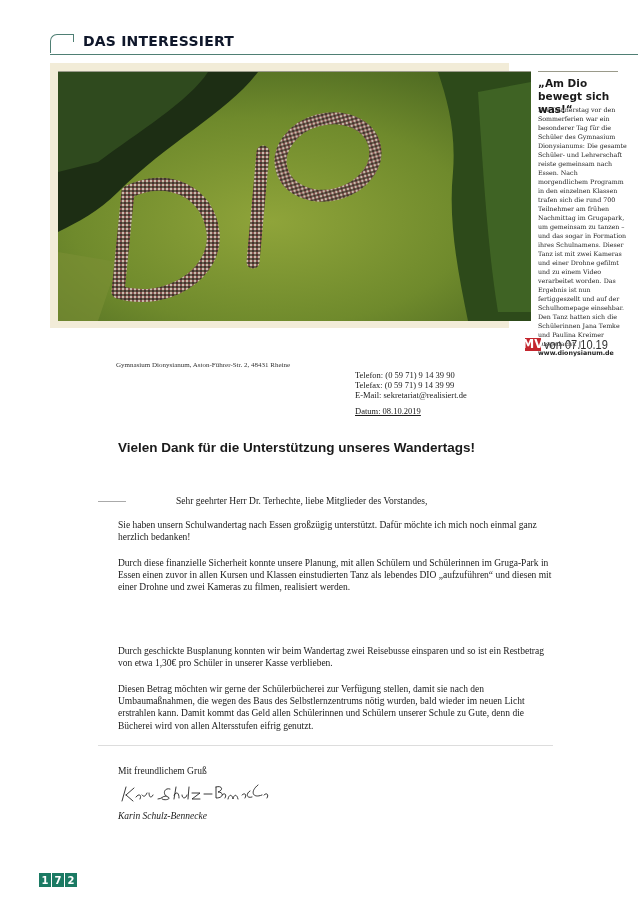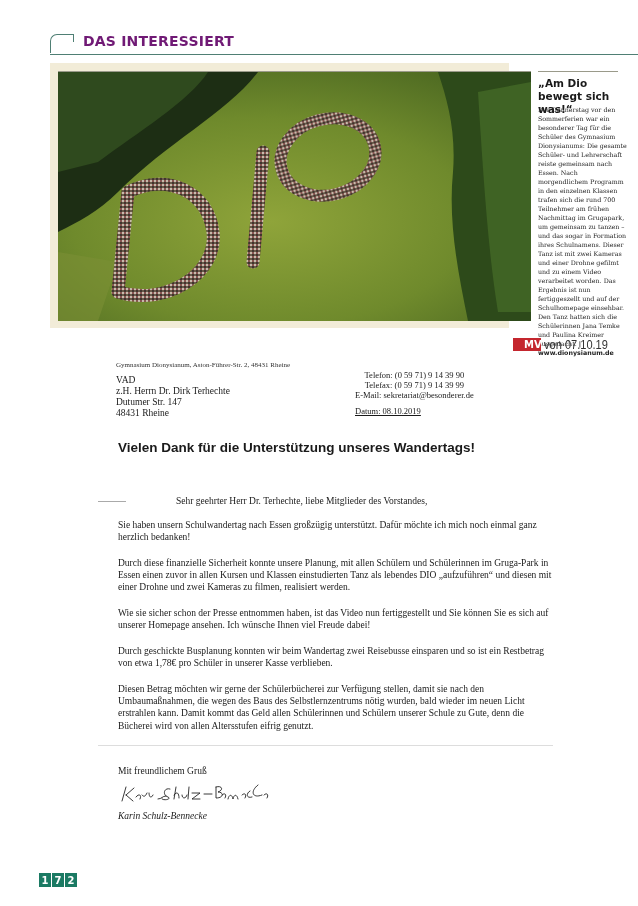--- a/index.html
+++ b/index.html
@@ -1,38 +1,38 @@
 <!DOCTYPE html>
 <html><head>
 <meta charset="utf-8">
 <style>
   html, body { margin: 0; padding: 0; }
   body { width: 638px; height: 906px; background: #ffffff; position: relative; overflow: hidden; font-family: "Liberation Sans", sans-serif; }
 
   .section-header { position: absolute; left: 50px; top: 32px; width: 588px; height: 22px; border-bottom: 1px solid #4f7f74; }
   .section-bracket { position: absolute; left: 0; top: 2px; width: 22px; height: 18px; border-left: 1px solid #4f7f74; border-top: 1px solid #4f7f74; border-top-left-radius: 7px; }
   .section-bracket::after { content: ""; position: absolute; right: -1px; top: -1px; width: 1px; height: 8px; background: #4f7f74; }
-  .section-title { position: absolute; left: 33px; top: 1px; font-family: "DejaVu Sans", sans-serif; font-weight: bold; font-size: 14px; color: #701a75; letter-spacing: 0.2px; }
+  .section-title { position: absolute; left: 33px; top: 1px; font-family: "DejaVu Sans", sans-serif; font-weight: bold; font-size: 14px; color: #0f172a; letter-spacing: 0.2px; }
 
   .clipping { position: absolute; left: 50px; top: 63px; width: 459px; height: 265px; background: #f2ecd8; }
   .photo { position: absolute; left: 8px; top: 8px; width: 473px; height: 249px; overflow: hidden; border-top: 1px solid #9a9a8a; }
   .photo svg { display: block; }
   .side-rule { position: absolute; left: 488px; top: 8px; width: 80px; height: 1px; background: #9a9a8a; }
   .side-title { position: absolute; left: 488px; top: 14px; width: 88px; font-family: "DejaVu Sans", sans-serif; font-weight: bold; font-size: 10.5px; line-height: 13px; color: #1a1a1a; }
   .side-body { position: absolute; left: 488px; top: 42px; width: 90px; font-family: "DejaVu Serif", serif; font-size: 6.3px; line-height: 9px; color: #222; text-align: left; }
   .side-body .url { font-family: "DejaVu Sans", sans-serif; font-weight: bold; }
 
   .source { position: absolute; right: 19px; top: 336px; height: 16px; display: flex; align-items: center; gap: 3px; }
-  .mv-logo { width: 16px; height: 13px; background: #c4262e; color: #fff; font-family: "DejaVu Sans", sans-serif; font-weight: bold; font-size: 10px; display: flex; align-items: center; justify-content: center; padding-left: 12px; }
+  .mv-logo { width: 16px; height: 13px; background: #c4262e; color: #fff; font-family: "DejaVu Sans", sans-serif; font-weight: bold; font-size: 12px; display: flex; align-items: center; justify-content: center; }
   .source-date { font-family: "Liberation Sans", sans-serif; font-size: 13px; color: #333; transform: scaleX(0.85); transform-origin: left center; }
 
   .letter { position: absolute; left: 88px; top: 355px; width: 470px; height: 475px; font-family: "Liberation Serif", serif; color: #1a1a1a; }
   .sender-line { position: absolute; left: 28px; top: 6px; font-size: 7px; color: #333; }
   .recipient { position: absolute; left: 28px; top: 20px; font-size: 9.5px; line-height: 11px; }
-  .contact { position: absolute; left: 267px; top: 15px; font-size: 8.5px; line-height: 10px; text-align: center; }
+  .contact { position: absolute; left: 267px; top: 15px; font-size: 8.5px; line-height: 10px; }
   .letter-date { position: absolute; left: 267px; top: 51px; font-size: 8.5px; text-decoration: underline; }
   .letter-title { position: absolute; left: 30px; top: 85px; font-family: "Liberation Sans", sans-serif; font-weight: bold; font-size: 13.5px; }
   .greeting-rule { position: absolute; left: 10px; top: 146px; width: 28px; height: 1px; background: #aaa; }
   .greeting { position: absolute; left: 40px; top: 141px; font-size: 9.5px; margin-left: 48px; }
   .para { position: absolute; left: 30px; width: 440px; font-size: 9.5px; line-height: 12.2px; }
   .sep-rule { position: absolute; left: 10px; top: 390px; width: 455px; height: 1px; background: #ddd; }
   .closing { position: absolute; left: 30px; top: 411px; font-size: 9.5px; }
   .signature { position: absolute; left: 30px; top: 426px; width: 160px; height: 26px; }
   .signer { position: absolute; left: 30px; top: 456px; font-size: 9.5px; font-style: italic; text-align: right; }
 
@@ -84,39 +84,32 @@
   </div>
 </div>
 
 <div class="source">
   <div class="mv-logo">MV</div>
   <div class="source-date">von 07.10.19</div>
 </div>
 
 <div class="letter">
   <div class="sender-line">Gymnasium Dionysianum, Aston-Führer-Str. 2, 48431 Rheine</div>
-  <div class="recipient">
-    <div>VAD</div>
-    <div>z.H. Herrn Dr. Dirk Terhechte</div>
-    <div>Dutumer Str. 147</div>
-    <div>48431 Rheine</div>
-  </div>
   <div class="contact">
     <div>Telefon: (0 59 71) 9 14 39 90</div>
     <div>Telefax: (0 59 71) 9 14 39 99</div>
-    <div>E-Mail: sekretariat@besonderer.de</div>
+    <div>E-Mail: sekretariat@realisiert.de</div>
   </div>
   <div class="letter-date">Datum: 08.10.2019</div>
   <div class="letter-title">Vielen Dank für die Unterstützung unseres Wandertags!</div>
   <div class="greeting-rule"></div>
   <div class="greeting">Sehr geehrter Herr Dr. Terhechte, liebe Mitglieder des Vorstandes,</div>
   <div class="para" style="top:164px">Sie haben unsern Schulwandertag nach Essen großzügig unterstützt. Dafür möchte ich mich noch einmal ganz herzlich bedanken!</div>
   <div class="para" style="top:202px">Durch diese finanzielle Sicherheit konnte unsere Planung, mit allen Schülern und Schülerinnen im Gruga-Park in Essen einen zuvor in allen Kursen und Klassen einstudierten Tanz als lebendes DIO „aufzuführen“ und diesen mit einer Drohne und zwei Kameras zu filmen, realisiert werden.</div>
-  <div class="para" style="top:252px">Wie sie sicher schon der Presse entnommen haben, ist das Video nun fertiggestellt und Sie können Sie es sich auf unserer Homepage ansehen. Ich wünsche Ihnen viel Freude dabei!</div>
-  <div class="para" style="top:290px">Durch geschickte Busplanung konnten wir beim Wandertag zwei Reisebusse einsparen und so ist ein Restbetrag von etwa 1,78€ pro Schüler in unserer Kasse verblieben.</div>
+  <div class="para" style="top:290px">Durch geschickte Busplanung konnten wir beim Wandertag zwei Reisebusse einsparen und so ist ein Restbetrag von etwa 1,30€ pro Schüler in unserer Kasse verblieben.</div>
   <div class="para" style="top:328px">Diesen Betrag möchten wir gerne der Schülerbücherei zur Verfügung stellen, damit sie nach den Umbaumaßnahmen, die wegen des Baus des Selbstlernzentrums nötig wurden, bald wieder im neuen Licht erstrahlen kann. Damit kommt das Geld allen Schülerinnen und Schülern unserer Schule zu Gute, denn die Bücherei wird von allen Altersstufen eifrig genutzt.</div>
   <div class="sep-rule"></div>
   <div class="closing">Mit freundlichem Gruß</div>
   <svg class="signature" viewBox="0 0 160 26" xmlns="http://www.w3.org/2000/svg">
     <path d="M4,20 L8,6 M8,14 L16,7 M8,14 L15,20 M18,16 c3,-4 6,-2 4,2 M24,14 c2,2 3,2 5,-2 M31,12 c0,4 2,6 4,2 M40,18 c4,0 4,-3 8,-3 M52,8 c-6,-2 -8,6 -2,8 c4,2 -4,4 -6,2 M58,6 L56,18 M56,14 c3,-4 5,-2 5,3 M64,14 c0,4 4,4 5,0 M71,6 L70,18 M74,12 L82,12 L74,18 L82,18 M86,13 L94,13 M98,6 c6,-2 8,3 2,5 c6,0 6,6 -2,6 L98,6 M104,14 c3,-3 5,0 3,3 M110,18 c1,-5 4,-5 5,0 c1,-5 4,-5 5,0 M124,14 c3,-3 5,0 3,3 M132,10 c-4,2 -4,8 2,6 M140,4 c-8,6 -6,14 4,10 M146,14 c3,-3 5,0 3,3" fill="none" stroke="#222" stroke-width="0.9" stroke-linecap="round"></path>
   </svg>
   <div class="signer">Karin Schulz-Bennecke</div>
 </div>
 
 <div class="page-number">

